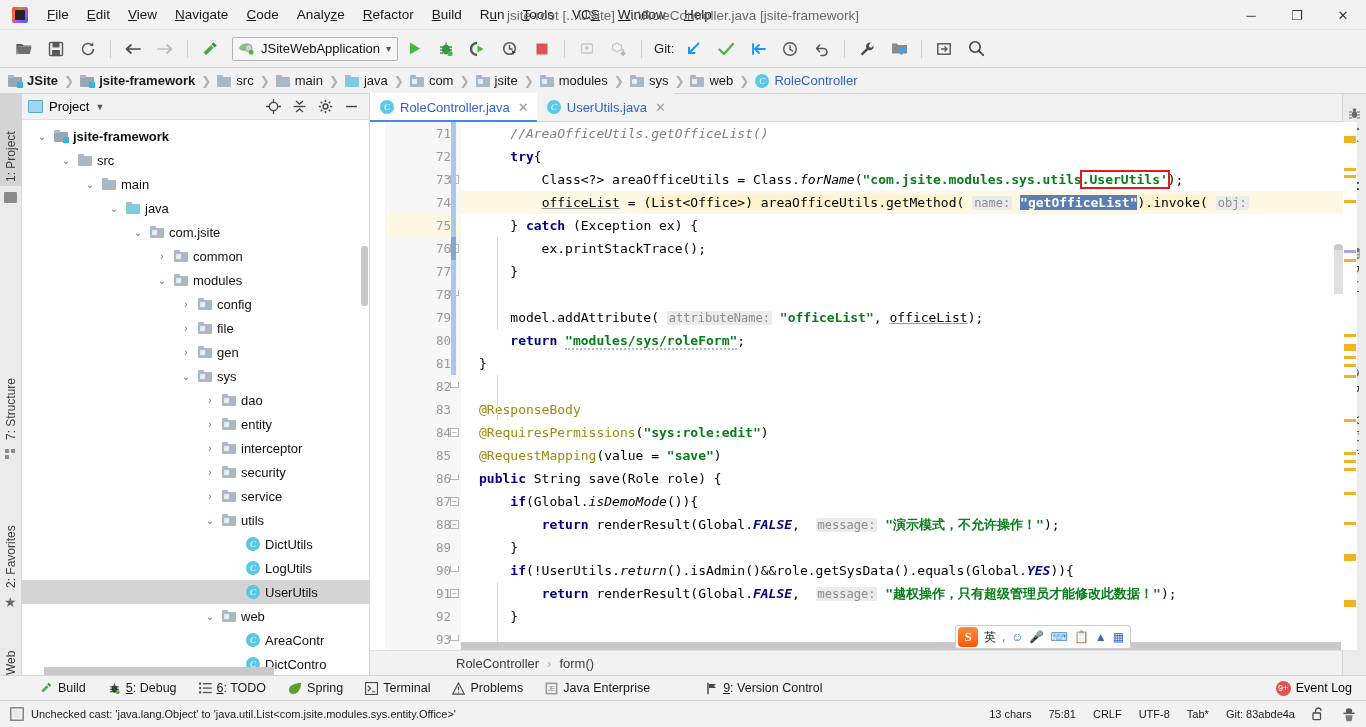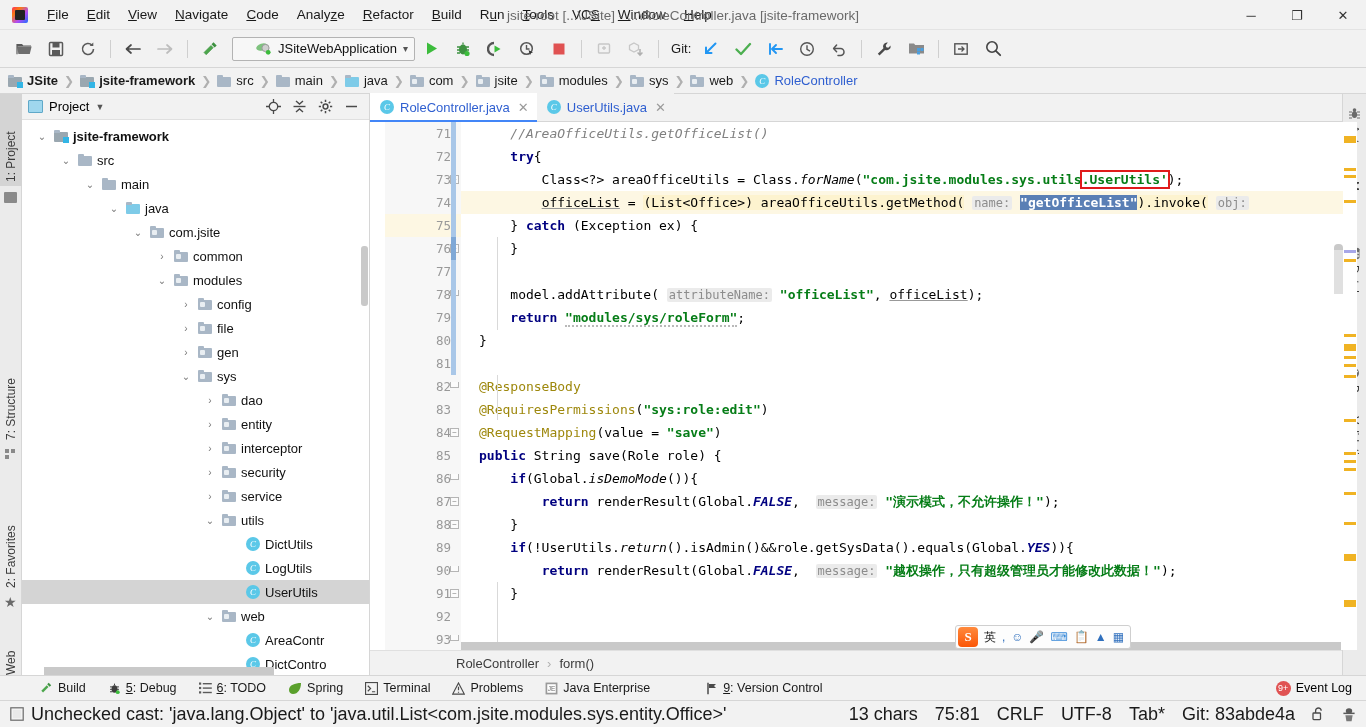--- a/index.html
+++ b/index.html
@@ -54,21 +54,21 @@
     background: #f2f2f2; display: flex; align-items: center;
     border-bottom: 1px solid #d6d6d6;
   }
   .tb-btn {
     width: 26px; height: 26px; display: flex; align-items: center; justify-content: center;
     margin: 0 3px; border-radius: 3px;
   }
   .tb-sep { width: 1px; height: 18px; background: #cfcfcf; margin: 0 6px; }
   .runconfig {
     display: flex; align-items: center; gap: 6px;
-    height: 24px; padding: 0 6px 0 22px; margin-left: 6px;
+    height: 24px; padding: 0 6px 0 5px; margin-left: 6px;
     border: 1px solid #b3b3b3; background: #f7f7f7; border-radius: 2px;
     font-size: 13px; color: #111;
   }
   .git-label { font-size: 13px; color: #1a1a1a; margin: 0 4px 0 6px; }
 
   
   .navbar {
     position: absolute; top: 68px; left: 0; width: 1366px; height: 26px;
     background: #f2f2f2; display: flex; align-items: center;
     padding-left: 8px; border-bottom: 1px solid #d6d6d6;
@@ -256,21 +256,21 @@
   .badge9 {
     background:#e05252; color:#fff; border-radius:50%;
     width:15px; height:15px; font-size:9px;
     display:flex; align-items:center; justify-content:center;
   }
 
   
   .statusbar {
     position:absolute; left:0; bottom:0; width:1366px; height:27px;
     background:#f2f2f2; display:flex; align-items:center;
-    border-top:1px solid #d6d6d6; font-size:18px; color:#1a1a1a;
+    border-top:1px solid #d6d6d6; font-size:11px; color:#1a1a1a;
   }
   .sb-msg { display:flex; align-items:center; gap:7px; padding-left:10px; }
   .sb-right { margin-left:auto; display:flex; align-items:center; gap:17px; padding-right:10px; }
 
   svg { display:block; }
 </style>
 </head>
 <body>
 
 <div id="app">
@@ -860,20 +860,21 @@
       <div class="bluebar" style="top:0px;height:115px;"></div>
       <div class="bluebar" style="top:115px;height:23px;background:#7fa8d6;"></div>
       <div class="bluebar" style="top:138px;height:115px;"></div>
 
       <div class="codecol" id="code-lines">
           <div class="cline">    <span class="cmt">//AreaOfficeUtils.getOfficeList()</span></div>
           <div class="cline">    <span class="kw">try</span>{</div>
           <div class="cline">        Class&lt;?&gt; areaOfficeUtils = Class.<span class="stat">forName</span>(<span class="str">"com.jsite.modules.sys.utils</span><span class="str redbox">.UserUtils'</span>);</div>
           <div class="cline cur">        <span class="fld">officeList</span> = <span class="hl-cast">(List&lt;Office&gt;) areaOfficeUtils.getMethod(</span> <span class="hintp">name:</span> <span class="hl-cast"><span class="str hl-sel">"getOfficeList"</span>).invoke(</span> <span class="hintp">obj:</span></div>
           <div class="cline">    } <span class="kw">catch</span> (Exception ex) {</div>
+          <div class="cline">        ex.printStackTrace();</div>
           <div class="cline">    }</div>
           <div class="cline"></div>
           <div class="cline">    model.addAttribute( <span class="hintp">attributeName:</span> <span class="str">"officeList"</span>, <span class="fld">officeList</span>);</div>
           <div class="cline">    <span class="kw">return</span> <span class="str wavy">"modules/sys/roleForm"</span>;</div>
           <div class="cline">}</div>
           <div class="cline"></div>
           <div class="cline"><span class="ann">@ResponseBody</span></div>
           <div class="cline"><span class="ann">@RequiresPermissions</span>(<span class="str">"sys:role:edit"</span>)</div>
           <div class="cline"><span class="ann">@RequestMapping</span>(value = <span class="str">"save"</span>)</div>
           <div class="cline"><span class="kw">public</span> String save(Role role) {</div>

